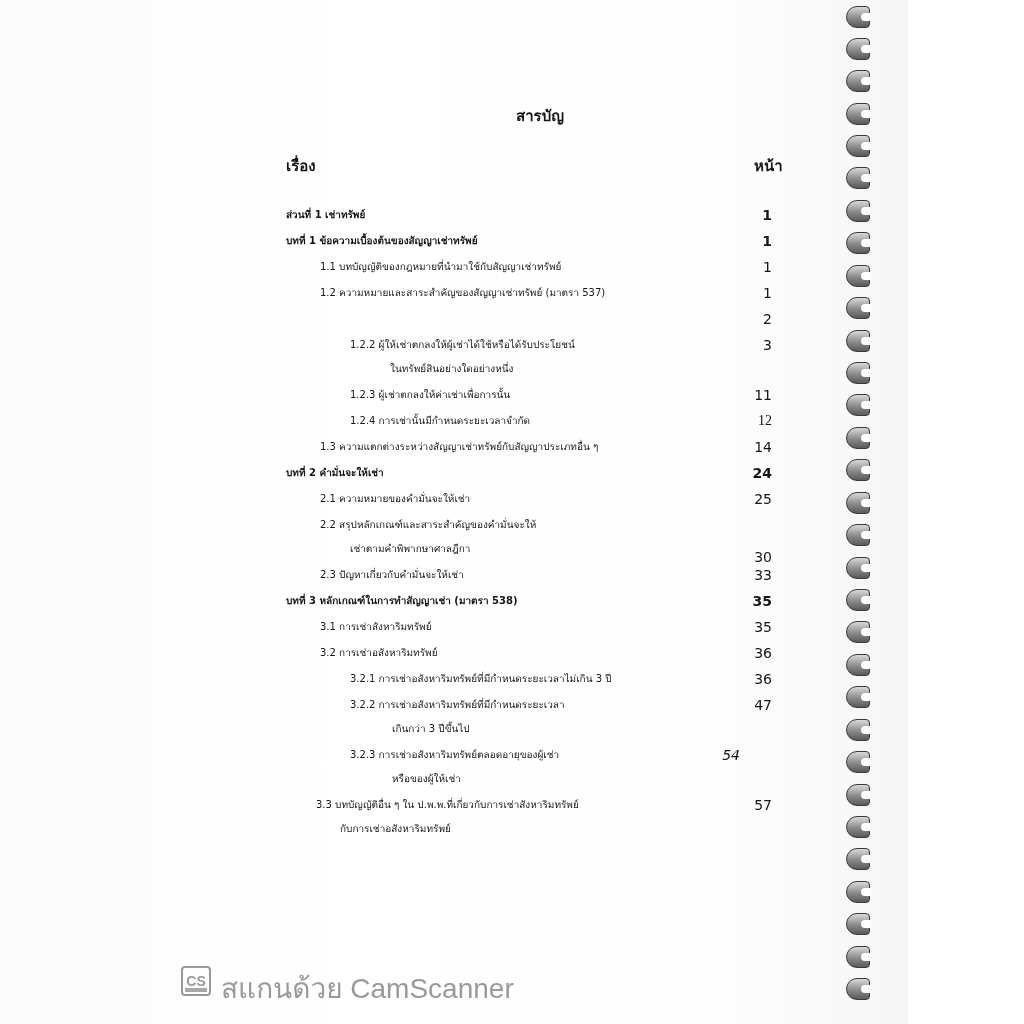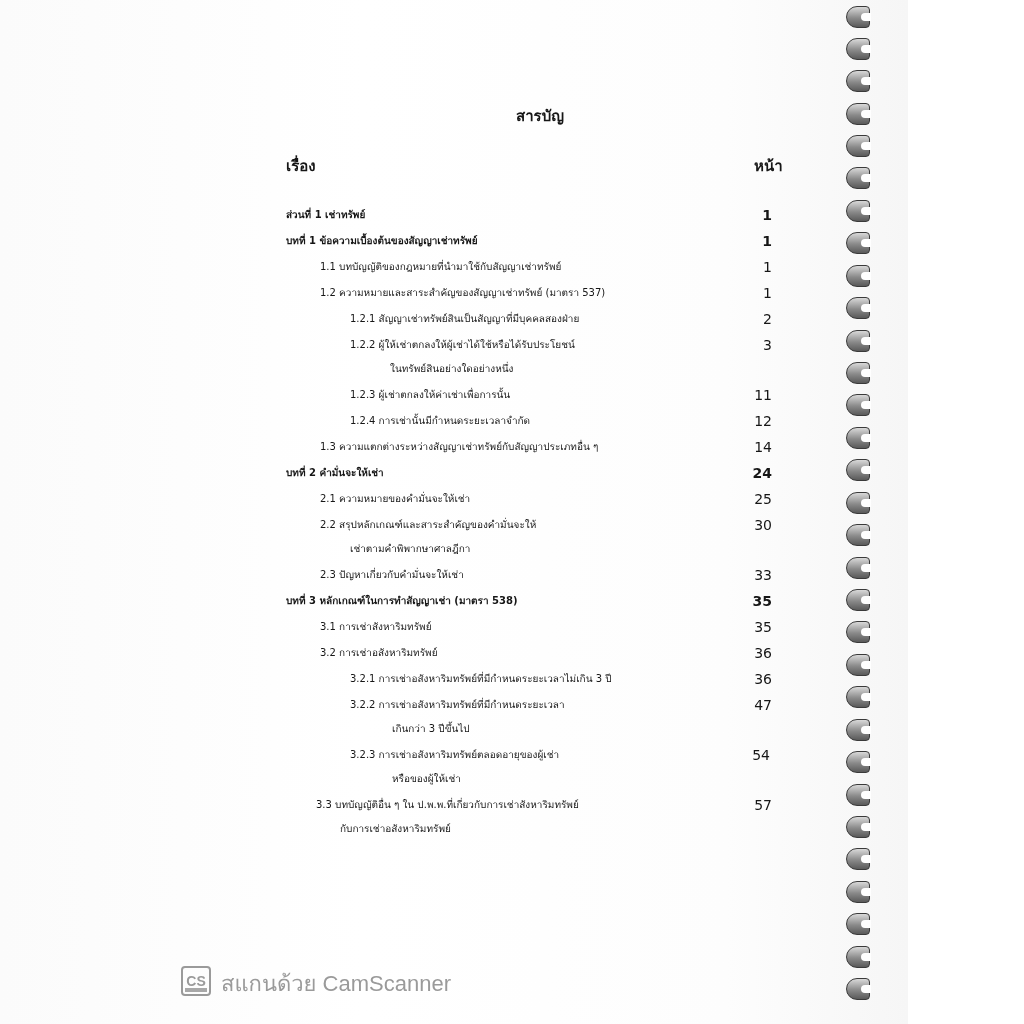--- a/index.html
+++ b/index.html
@@ -42,21 +42,21 @@
     }
     .cs-icon {
       width: 30px; height: 30px; border: 2px solid #9a9a9a; border-radius: 4px;
       box-sizing: border-box; display: flex; align-items: center; justify-content: center;
       font-weight: bold; font-size: 14px; color: #9a9a9a; position: relative;
       font-family: "Liberation Sans", sans-serif;
     }
     .cs-icon::after {
       content: ""; position: absolute; left: 2px; right: 2px; bottom: 2px; height: 4px; background: #a8a8a8;
     }
-    .wm-text { font-size: 22px; font-family: "Liberation Sans", sans-serif; }
+    .wm-text { font-size: 28px; font-family: "Liberation Sans", sans-serif; }
   </style>
 </head>
 <body>
 
 <div class="page">
 
   <div class="title">สารบัญ</div>
   <div class="hdr-left">เรื่อง</div>
   <div class="hdr-right">หน้า</div>
 
@@ -66,45 +66,44 @@
 
     <div class="row bold" style="left:286px; top:232px;">บทที่ 1 ข้อความเบื้องต้นของสัญญาเช่าทรัพย์</div>
     <div class="pg bold" style="left:732px; top:232px;">1</div>
 
     <div class="row" style="left:320px; top:258px;">1.1 บทบัญญัติของกฎหมายที่นำมาใช้กับสัญญาเช่าทรัพย์</div>
     <div class="pg" style="left:732px; top:258px;">1</div>
 
     <div class="row" style="left:320px; top:284px;">1.2 ความหมายและสาระสำคัญของสัญญาเช่าทรัพย์ (มาตรา 537)</div>
     <div class="pg" style="left:732px; top:284px;">1</div>
 
-    <div class="row" style="left:350px; top:310px;">1.2.1 สัญญาเช่าทรัพย์สินเป็นสัญญาที่มีบุคคลสองฝ่าย</div>
     <div class="pg" style="left:732px; top:310px;">2</div>
 
     <div class="row" style="left:350px; top:336px;">1.2.2 ผู้ให้เช่าตกลงให้ผู้เช่าได้ใช้หรือได้รับประโยชน์</div>
     <div class="pg" style="left:732px; top:336px;">3</div>
 
     <div class="row" style="left:390px; top:360px;">ในทรัพย์สินอย่างใดอย่างหนึ่ง</div>
 
     <div class="row" style="left:350px; top:386px;">1.2.3 ผู้เช่าตกลงให้ค่าเช่าเพื่อการนั้น</div>
     <div class="pg" style="left:732px; top:386px;">11</div>
 
     <div class="row" style="left:350px; top:412px;">1.2.4 การเช่านั้นมีกำหนดระยะเวลาจำกัด</div>
-    <div class="pg" style="left:732px; top:412px;">12</div>
+    <div class="pg" style="left:732px; top:412px;font-family:Liberation Serif, serif;">12</div>
 
     <div class="row" style="left:320px; top:438px;">1.3 ความแตกต่างระหว่างสัญญาเช่าทรัพย์กับสัญญาประเภทอื่น ๆ</div>
     <div class="pg" style="left:732px; top:438px;">14</div>
 
     <div class="row bold" style="left:286px; top:464px;">บทที่ 2 คำมั่นจะให้เช่า</div>
     <div class="pg bold" style="left:732px; top:464px;">24</div>
 
     <div class="row" style="left:320px; top:490px;">2.1 ความหมายของคำมั่นจะให้เช่า</div>
     <div class="pg" style="left:732px; top:490px;">25</div>
 
     <div class="row" style="left:320px; top:516px;">2.2 สรุปหลักเกณฑ์และสาระสำคัญของคำมั่นจะให้</div>
-    <div class="pg" style="left:732px; top:516px;">30</div>
+    <div class="pg" style="left:732px; top:548px;">30</div>
 
     <div class="row" style="left:350px; top:540px;">เช่าตามคำพิพากษาศาลฎีกา</div>
 
     <div class="row" style="left:320px; top:566px;">2.3 ปัญหาเกี่ยวกับคำมั่นจะให้เช่า</div>
     <div class="pg" style="left:732px; top:566px;">33</div>
 
     <div class="row bold" style="left:286px; top:592px;">บทที่ 3 หลักเกณฑ์ในการทำสัญญาเช่า (มาตรา 538)</div>
     <div class="pg bold" style="left:732px; top:592px;">35</div>
 
     <div class="row" style="left:320px; top:618px;">3.1 การเช่าสังหาริมทรัพย์</div>
@@ -115,21 +114,21 @@
 
     <div class="row" style="left:350px; top:670px;">3.2.1 การเช่าอสังหาริมทรัพย์ที่มีกำหนดระยะเวลาไม่เกิน 3 ปี</div>
     <div class="pg" style="left:732px; top:670px;">36</div>
 
     <div class="row" style="left:350px; top:696px;">3.2.2 การเช่าอสังหาริมทรัพย์ที่มีกำหนดระยะเวลา</div>
     <div class="pg" style="left:732px; top:696px;">47</div>
 
     <div class="row" style="left:392px; top:720px;">เกินกว่า 3 ปีขึ้นไป</div>
 
     <div class="row" style="left:350px; top:746px;">3.2.3 การเช่าอสังหาริมทรัพย์ตลอดอายุของผู้เช่า</div>
-    <div class="pg" style="left:730px; top:746px;">54</div>
+    <div class="pg" style="left:700px; top:746px;font-style:italic;">54</div>
 
     <div class="row" style="left:392px; top:770px;">หรือของผู้ให้เช่า</div>
 
     <div class="row" style="left:316px; top:796px;">3.3 บทบัญญัติอื่น ๆ ใน ป.พ.พ.ที่เกี่ยวกับการเช่าสังหาริมทรัพย์</div>
     <div class="pg" style="left:732px; top:796px;">57</div>
 
     <div class="row" style="left:340px; top:820px;">กับการเช่าอสังหาริมทรัพย์</div>
   </div>
 
   <div class="spiral">

